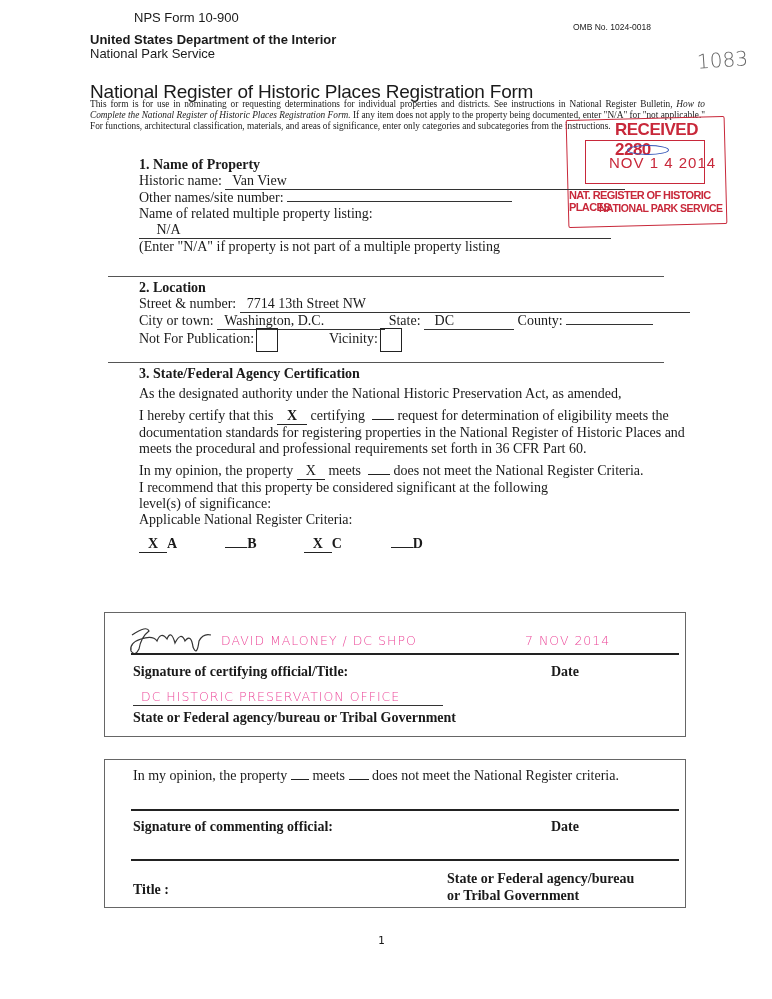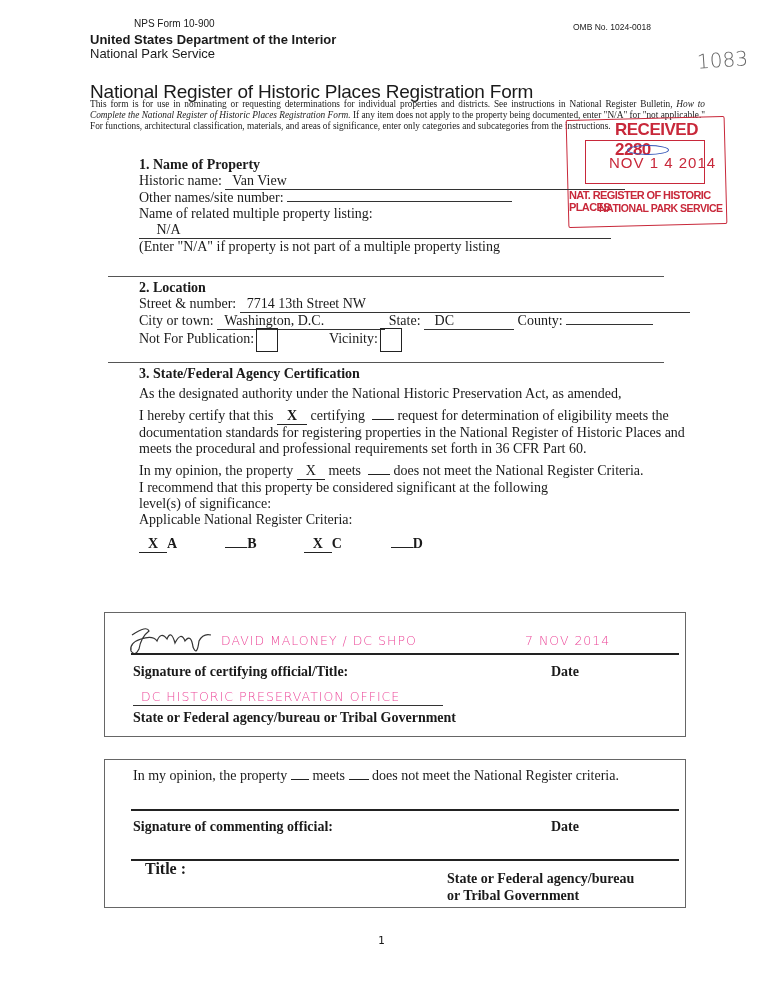--- a/index.html
+++ b/index.html
@@ -3,21 +3,21 @@
   <meta charset="utf-8">
   <style>
     html, body { margin: 0; padding: 0; }
     body {
       width: 772px; height: 999px; background: #ffffff; position: relative; overflow: hidden;
       font-family: "Liberation Serif", serif; color: #1a1a1a;
     }
     .abs { position: absolute; }
     .sans { font-family: "Liberation Sans", sans-serif; }
     .hand { font-family: "DejaVu Sans", sans-serif; font-weight: 300; letter-spacing: 1px; color: #ec4899; }
-    .form-no { left: 90px; top: 18px; font-size: 10px; padding-left: 44px; }
+    .form-no { left: 90px; top: 10px; font-size: 13px; padding-left: 44px; }
     .omb { left: 573px; top: 22px; font-size: 8.5px; }
     .dept { left: 90px; top: 32px; font-size: 13px; font-weight: bold; }
     .nps { left: 90px; top: 46px; font-size: 13px; }
     .title { left: 90px; top: 58px; font-size: 19px; font-weight: normal; letter-spacing: -0.2px; margin-top: 23px; }
     .pencil-num { left: 697px; top: 48px; font-size: 20px; color: #666; font-family: "DejaVu Sans", sans-serif; font-weight: 200; transform: rotate(-4deg); }
     .intro { left: 90px; top: 99px; width: 615px; font-size: 9.3px; line-height: 11.2px; text-align: justify; }
     .sec { left: 110px; width: 560px; font-size: 14px; line-height: 16px; margin-left: 29px; }
     .sec-title { font-weight: bold; }
     .rule { position: absolute; left: 108px; width: 556px; height: 1px; background: #555; }
     .field-line { display: inline-block; border-bottom: 1px solid #333; vertical-align: baseline; }
@@ -149,20 +149,20 @@
     <span>In my opinion, the property</span>
     <span class="blank" style="width:18px;"></span>
     <span>meets</span>
     <span class="blank" style="width:20px;"></span>
     <span>does not meet the National Register criteria.</span>
   </div>
   <div class="abs" style="left:26px; top:49px; width:548px; height:2px; background:#222;"></div>
   <div class="abs bold" style="left:28px; top:59px; font-size:14px;">Signature of commenting official:</div>
   <div class="abs bold" style="left:446px; top:59px; font-size:14px;">Date</div>
   <div class="abs" style="left:26px; top:99px; width:548px; height:2px; background:#222;"></div>
-  <div class="abs bold" style="left:28px; top:100px; font-size:16px;margin-left:12px;">Title :</div>
+  <div class="abs bold" style="left:28px; top:122px; font-size:14px;">Title :</div>
   <div class="abs bold" style="left:342px; top:110px; font-size:14px; line-height:17px;">
     <div>State or Federal agency/bureau</div>
     <div>or Tribal Government</div>
   </div>
 </div>
 
 <div class="abs pagenum">1</div>
 
 </body></html>

